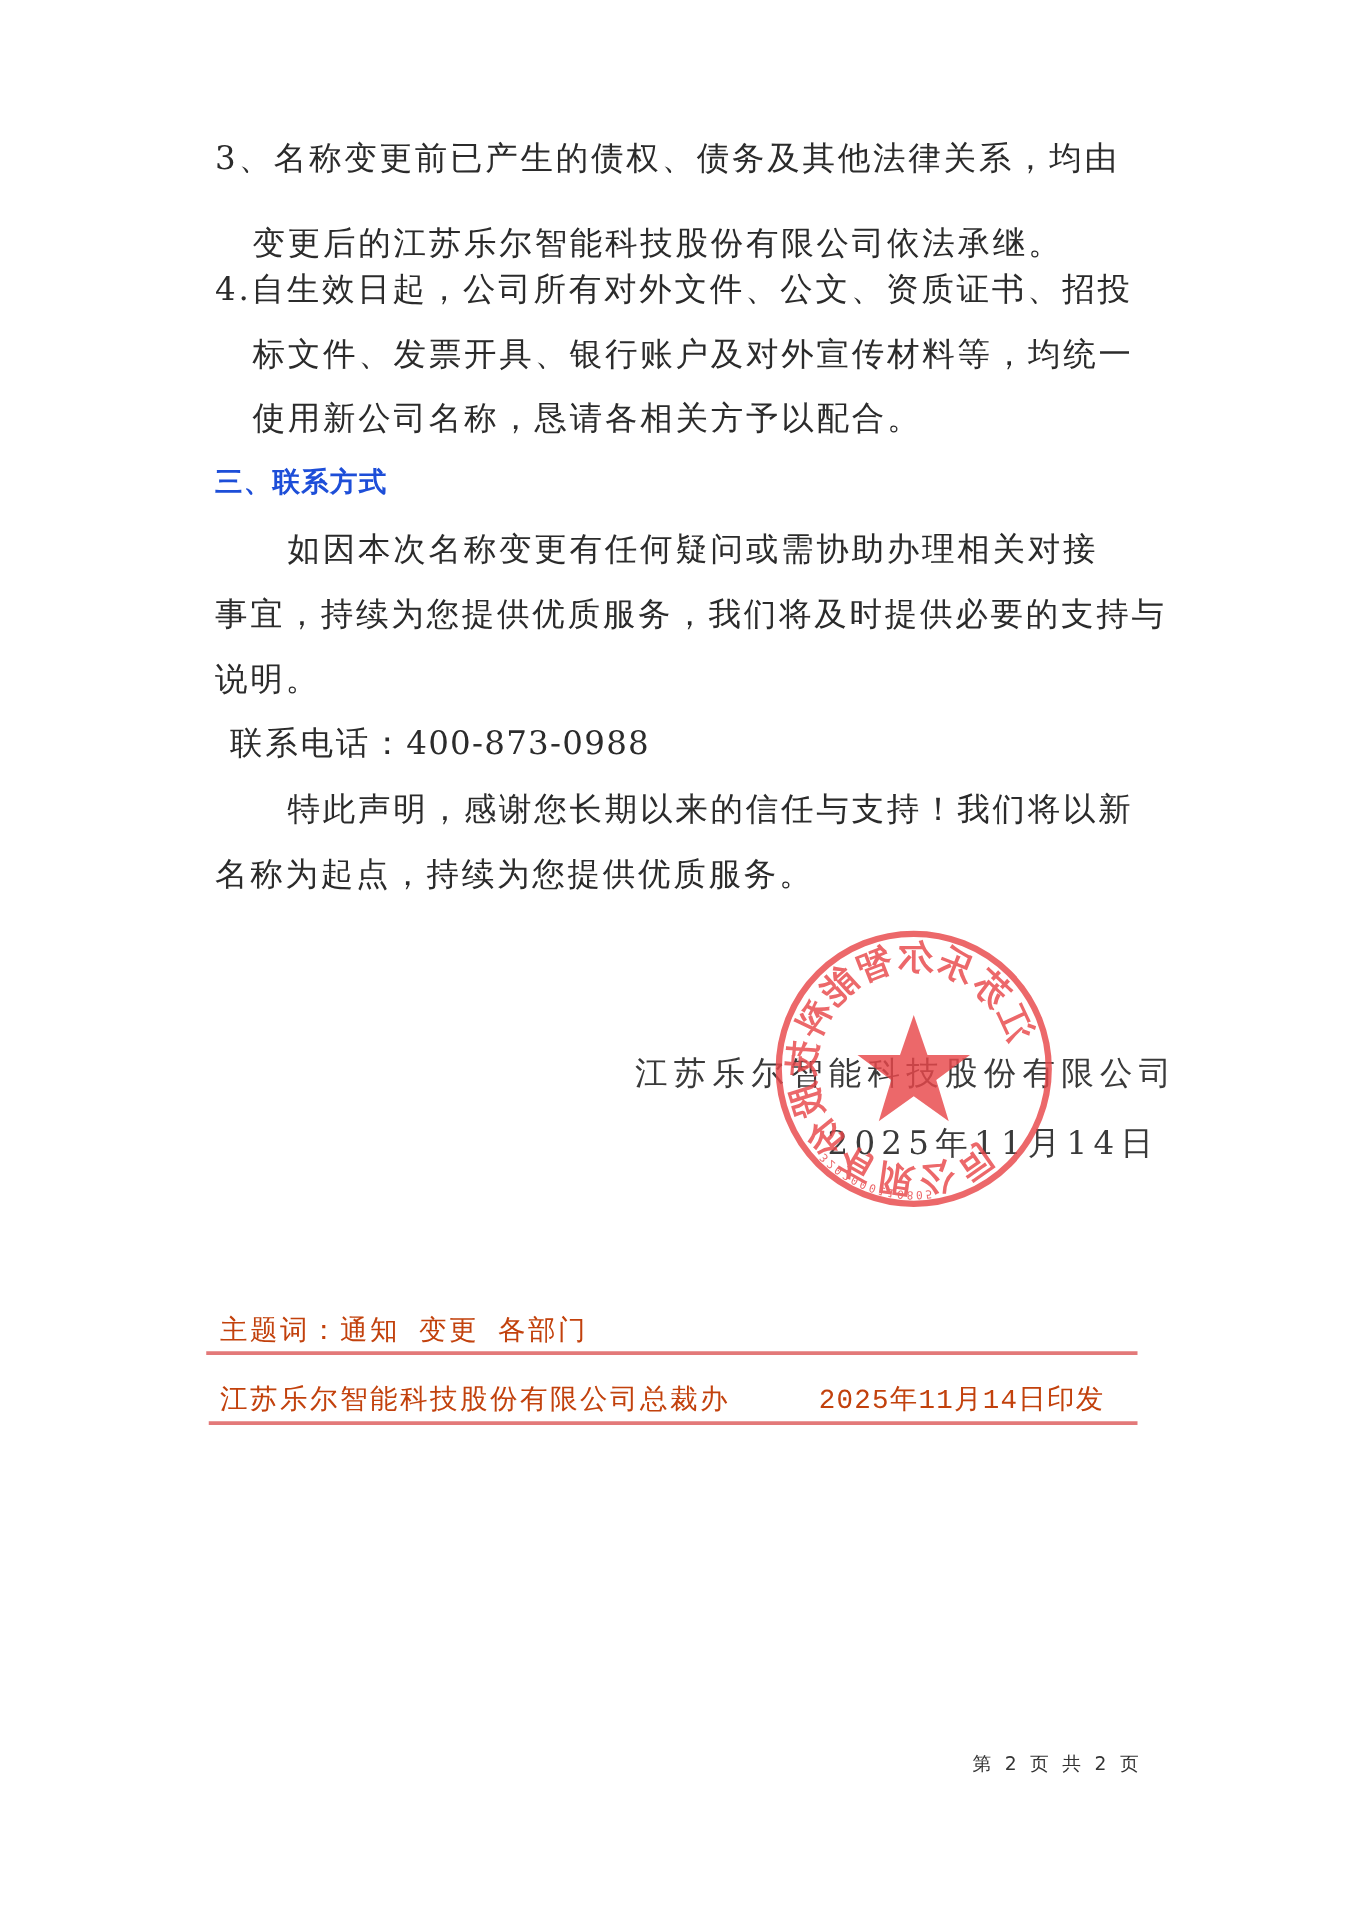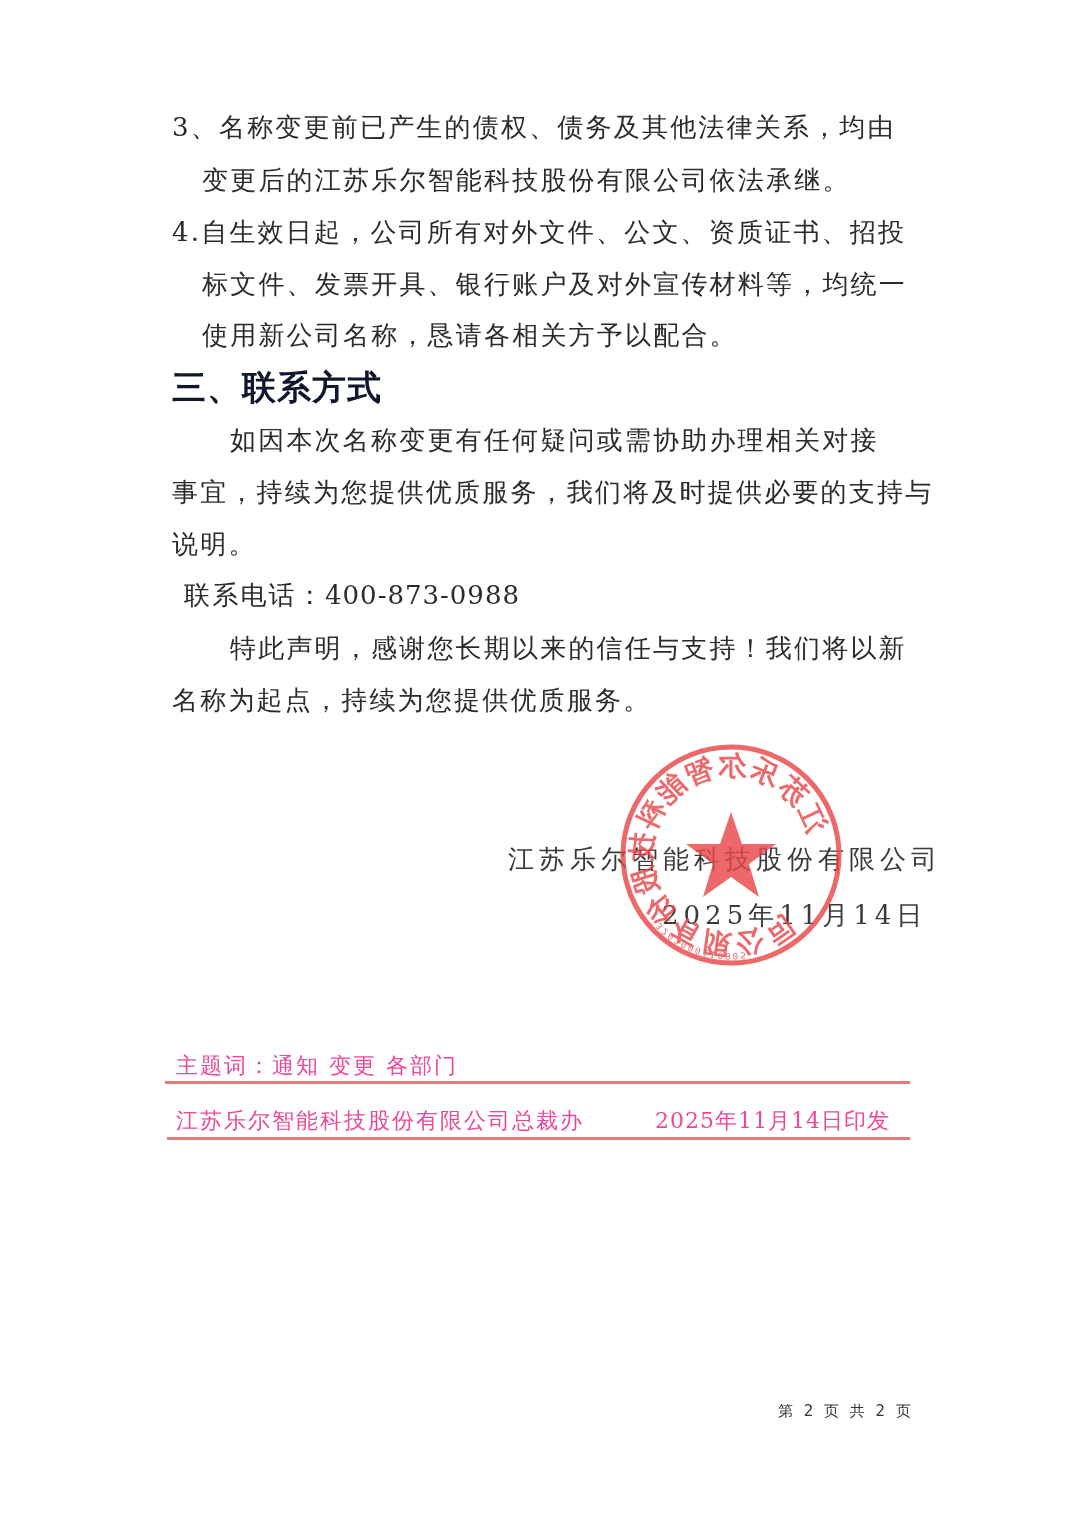--- a/index.html
+++ b/index.html
@@ -25,42 +25,43 @@
       position: absolute;
       font-size: 26px;
       line-height: 34px;
       letter-spacing: 2.2px;
       white-space: nowrap;
       color: #2b2b2b;
     }
     .heading {
       font-family: "DejaVu Sans", "Liberation Sans", sans-serif;
       font-weight: bold;
-      font-size: 34px;
-      color: #0f172a;
+      font-size: 22px;
+      color: #1d4ed8;
       letter-spacing: 1px;
     }
     .phone-num {
       letter-spacing: 1px;
     }
     .sign {
       position: absolute;
       font-size: 26px;
       line-height: 34px;
       white-space: nowrap;
       color: #3a3a3a;
       letter-spacing: 5px;
     }
     .footer-text {
       position: absolute;
       font-size: 22px;
       line-height: 30px;
       white-space: nowrap;
-      color: #ec4899;
+      color: #c2410c;
       letter-spacing: 2px;
+      font-family: Liberation Mono, monospace;
     }
     .red-rule {
       position: absolute;
       height: 3px;
       background: #e06a6a;
       opacity: 0.9;
     }
     .page-number {
       position: absolute;
       font-family: "DejaVu Sans", "Liberation Sans", sans-serif;
@@ -78,21 +79,21 @@
       opacity: 0.82;
       pointer-events: none;
     }
   </style>
 </head>
 <body>
 
 <div class="page">
 
   <div class="line" style="left:172px; top:110px;">3、名称变更前已产生的债权、债务及其他法律关系，均由</div>
-  <div class="line" style="left:202px; top:163px;">变更后的江苏乐尔智能科技股份有限公司依法承继。</div>
+  <div class="line" style="left:202px; top:178px;">变更后的江苏乐尔智能科技股份有限公司依法承继。</div>
 
   <div class="line" style="left:172px; top:215px;">4.自生效日起，公司所有对外文件、公文、资质证书、招投</div>
   <div class="line" style="left:202px; top:267px;">标文件、发票开具、银行账户及对外宣传材料等，均统一</div>
   <div class="line" style="left:202px; top:318px;">使用新公司名称，恳请各相关方予以配合。</div>
 
   <div class="line heading" style="left:172px; top:370px;">三、联系方式</div>
 
   <div class="line" style="left:230px; top:423px;">如因本次名称变更有任何疑问或需协助办理相关对接</div>
   <div class="line" style="left:172px; top:475px;">事宜，持续为您提供优质服务，我们将及时提供必要的支持与</div>
   <div class="line" style="left:172px; top:527px;">说明。</div>

